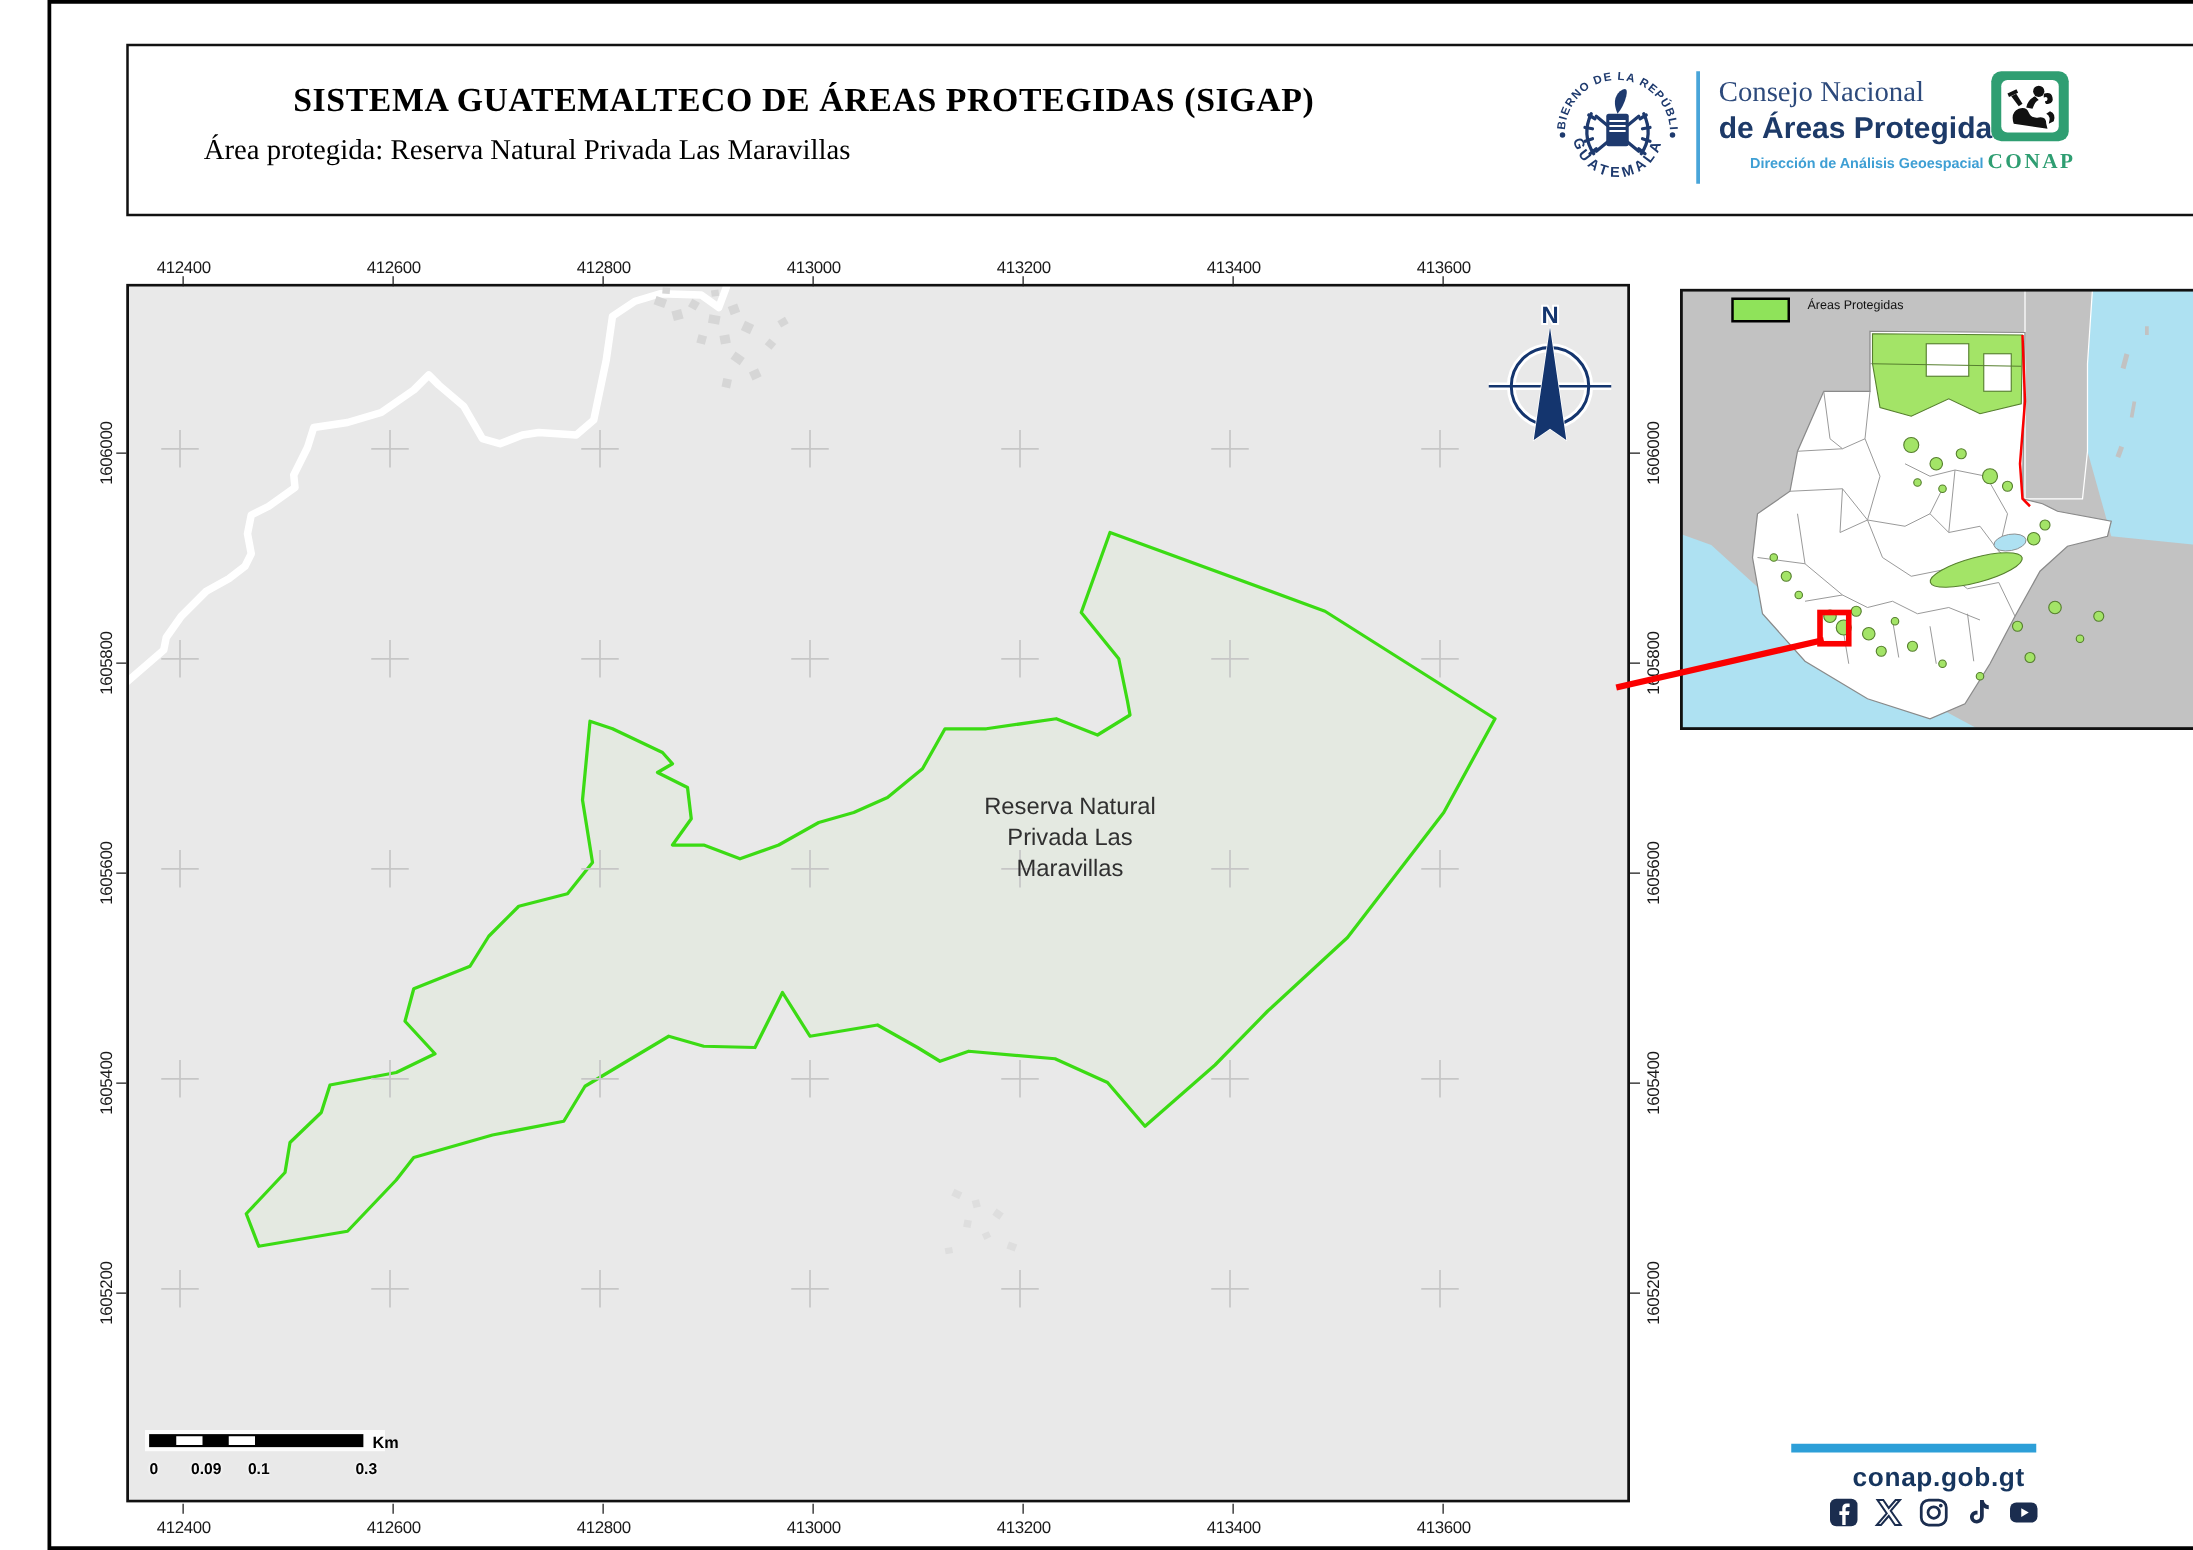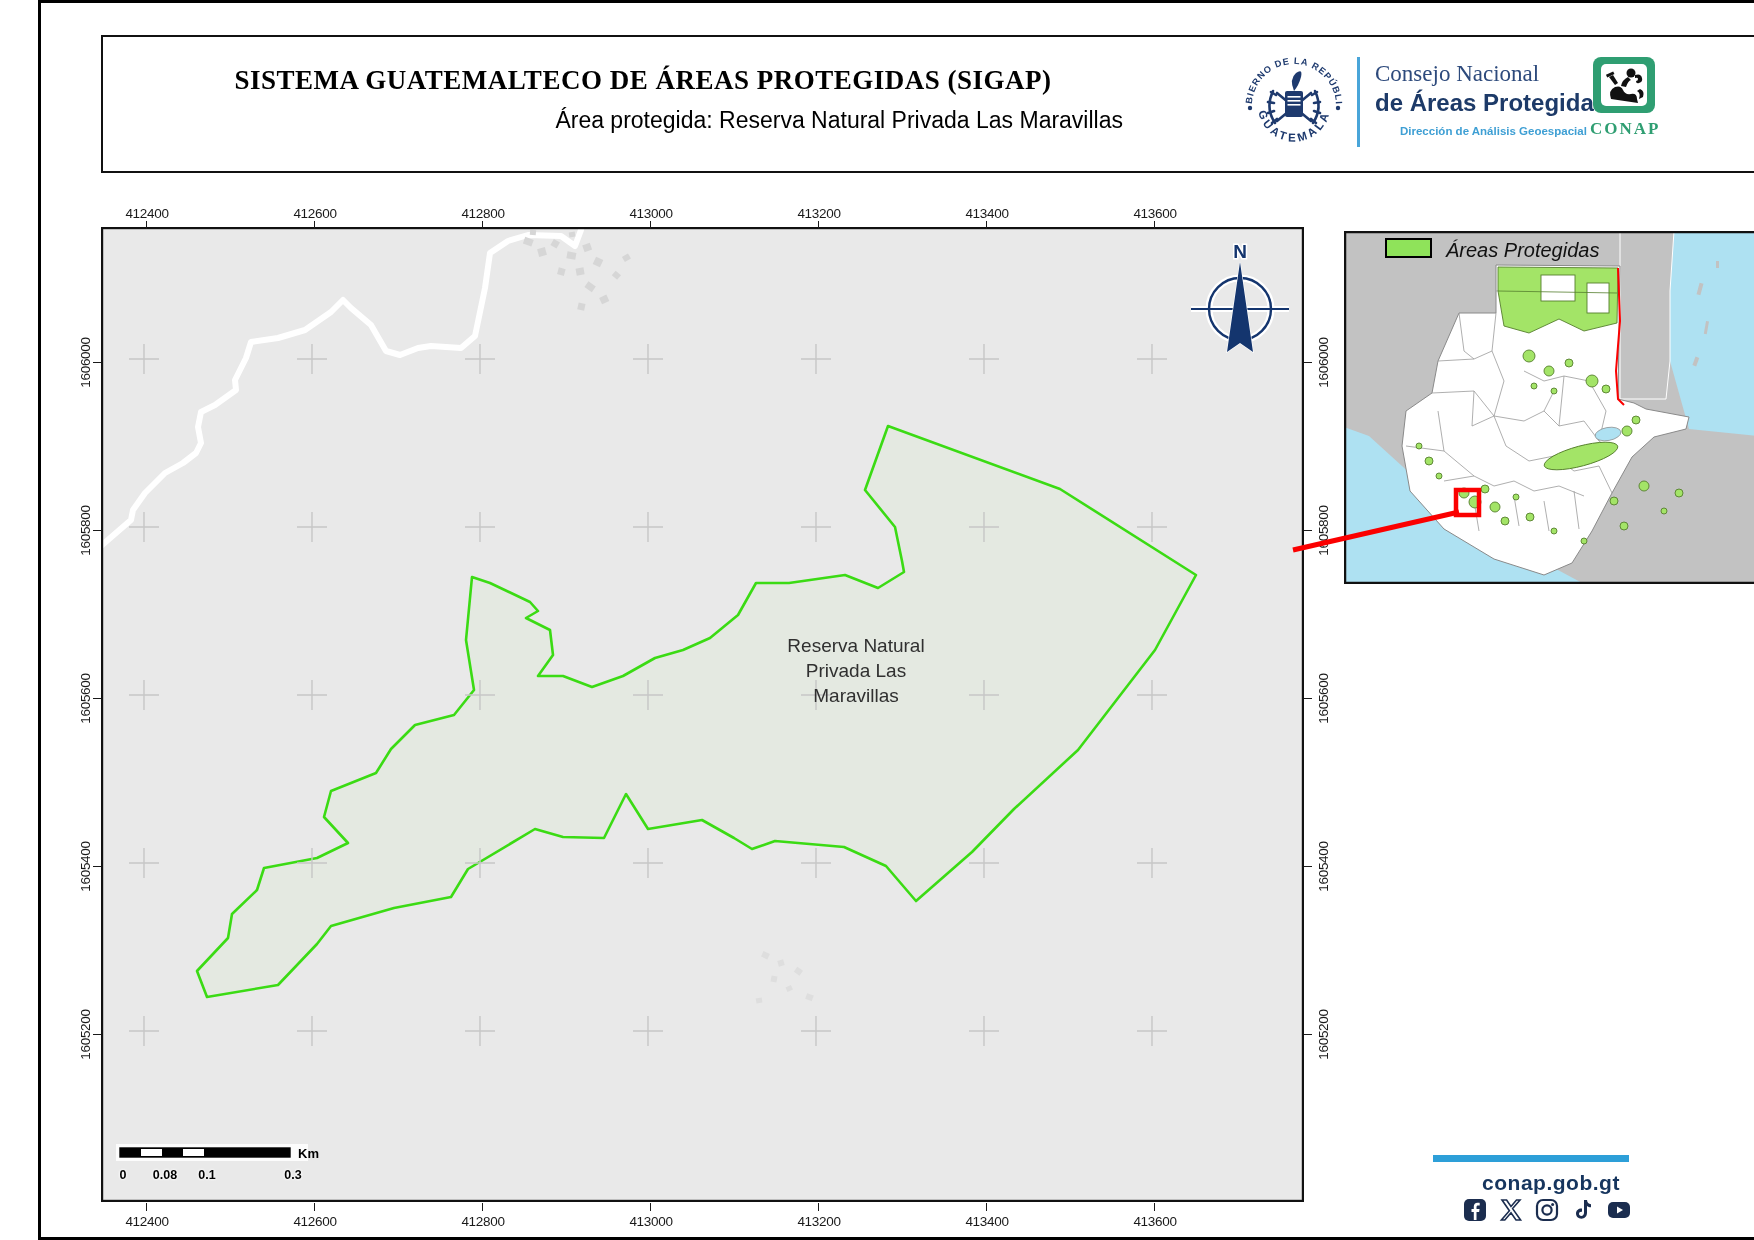--- a/index.html
+++ b/index.html
@@ -16,30 +16,30 @@
   .maplabel{position:absolute;width:260px;text-align:center;font-size:19px;color:#303030;line-height:25px;}
   .sb-label{position:absolute;font-size:12.5px;font-weight:bold;color:#000;text-shadow:0 0 3px #fff,0 0 3px #fff;transform:translateX(-50%);}
   .legend-title{position:absolute;font-size:17px;color:#111;}
   .legend-item{position:absolute;font-size:16px;color:#111;}
   .info-text{position:absolute;font-size:12.5px;color:#111;line-height:15px;white-space:pre-line;}
   .org1{position:absolute;font-size:23px;color:#2d4a7c;font-family:Liberation Serif, serif;}
   .org2{position:absolute;font-size:24px;font-weight:bold;color:#1d3a68;}
   .org3{position:absolute;font-size:11.5px;font-weight:bold;color:#3e9fd4;padding-left:25px;}
   .conap-word{position:absolute;font-family:"Liberation Serif","DejaVu Serif",serif;font-weight:bold;font-size:17px;color:#2f9e72;letter-spacing:2px;}
   .site{position:absolute;font-size:21px;font-weight:bold;color:#16355e;letter-spacing:.5px;text-align:center;width:220px;}
-  .inset-legend-label{position:absolute;font-size:20px;color:#111;font-style:italic;}
+  .inset-legend-label{position:absolute;font-size:10px;color:#111;}
 </style>
 </head>
 <body>
 
 <div id="sheet">
 
   <div class="box" id="header-box">
     <div class="abs title" style="left:60px;top:28px;width:960px;text-align:center;">SISTEMA GUATEMALTECO DE ÁREAS PROTEGIDAS  (SIGAP)</div>
-    <div class="abs subtitle" style="left:60px;top:70px;width:960px;text-align:right;">Área protegida: Reserva Natural Privada Las Maravillas</div>
+    <div class="abs subtitle" style="left:60px;top:70px;width:960px;text-align:left;font-family:Liberation Serif, serif;">Área protegida: Reserva Natural Privada Las Maravillas</div>
 
     <svg class="abs" style="left:1136px;top:14px;" width="110" height="110" viewBox="0 0 110 110">
       <defs>
         <path id="arcTop" d="M 13,55 A 42,42 0 1 1 97,55"></path>
         <path id="arcBot" d="M 20,63 A 36,36 0 0 0 90,63"></path>
       </defs>
       <text font-size="9.2" font-weight="bold" fill="#1e3a6e" letter-spacing="1">
         <textPath href="#arcTop" startOffset="50%" text-anchor="middle">GOBIERNO DE LA REPÚBLICA</textPath>
       </text>
       <text font-size="11.5" font-weight="bold" fill="#1e3a6e" letter-spacing="3">
@@ -145,21 +145,21 @@
     <rect x="64" y="228" width="1201" height="973" fill="none" stroke="#111" stroke-width="2.4"></rect>
   </svg>
 
   <div class="maplabel" style="left:685px;top:630px;">
     <div>Reserva Natural</div>
     <div>Privada Las</div>
     <div>Maravillas</div>
   </div>
 
   <div class="sb-label" style="left:82px;top:1165px;">0</div>
-  <div class="sb-label" style="left:124px;top:1165px;">0.08</div>
+  <div class="sb-label" style="left:124px;top:1165px;">0.09</div>
   <div class="sb-label" style="left:166px;top:1165px;">0.1</div>
   <div class="sb-label" style="left:252px;top:1165px;">0.3</div>
 
   <div class="ticklabel" style="left:66px;top:203px;">412400</div>
   <div class="ticklabel" style="left:234px;top:203px;">412600</div>
   <div class="ticklabel" style="left:402px;top:203px;">412800</div>
   <div class="ticklabel" style="left:570px;top:203px;">413000</div>
   <div class="ticklabel" style="left:738px;top:203px;">413200</div>
   <div class="ticklabel" style="left:906px;top:203px;">413400</div>
   <div class="ticklabel" style="left:1074px;top:203px;">413600</div>

